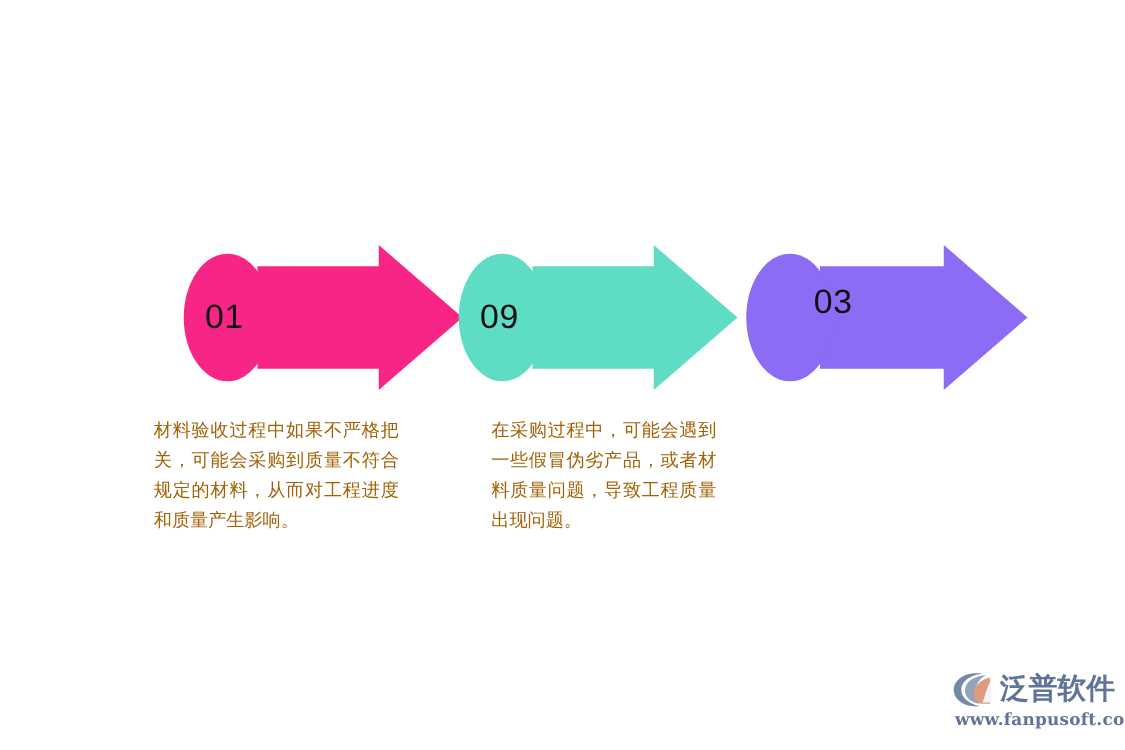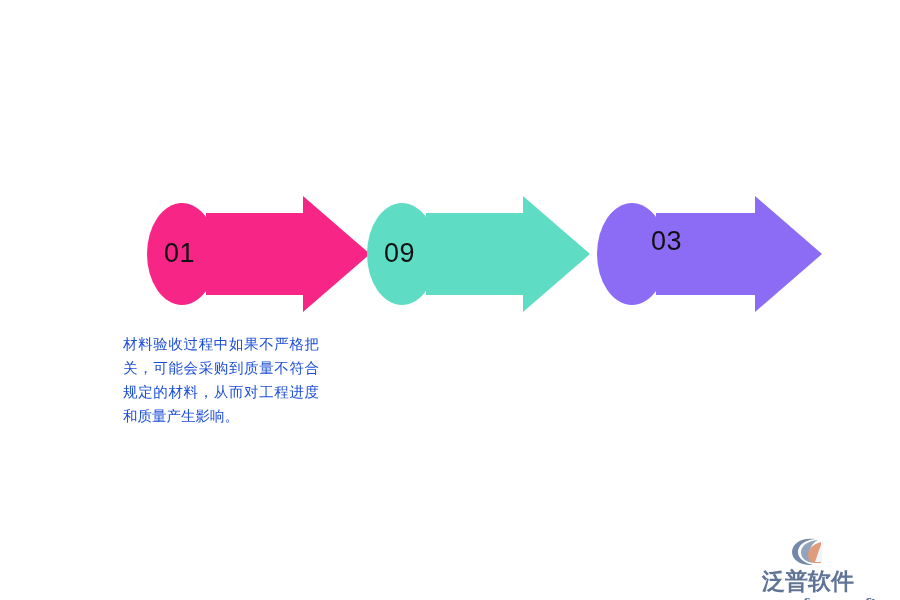--- a/index.html
+++ b/index.html
@@ -51,24 +51,24 @@
     white-space: nowrap;
   }
   .step-number.n1 { left: 164px; top: 240px; }
   .step-number.n2 { left: 384px; top: 240px; }
   .step-number.n3 { left: 614px; top: 228px; margin-left: 37px; }
 
   
   .desc {
     position: absolute;
     top: 333px;
-    font-family: Liberation Mono, monospace;
+    font-family: Liberation Serif, serif;
     font-size: 14.5px;
     line-height: 24px;
-    color: #1d4ed8;
+    color: #a16207;
     text-align: justify;
     text-justify: inter-character;
   }
   .desc.d1 { left: 123px; width: 196px; }
   .desc.d2 { left: 393px; width: 180px; }
   .desc.d3 { left: 618px; width: 196px; }
 
   
   #logo {
     position: absolute;
@@ -77,21 +77,20 @@
     width: 130px;
     height: 52px;
     display: flex;
     flex-direction: column;
     align-items: flex-start;
   }
   .logo-row {
     display: flex;
     align-items: center;
     gap: 4px;
-    flex-direction: column;
   }
   .logo-mark {
     width: 34px;
     height: 30px;
     flex: 0 0 auto;
   }
   .logo-cn {
     font-family: "DejaVu Sans", "Liberation Sans", sans-serif;
     font-size: 23px;
     font-weight: 700;
@@ -134,20 +133,21 @@
         <ellipse cx="632" cy="254" rx="35" ry="51" fill="#8C6CF5"></ellipse>
       </g>
     </svg>
   </div>
 
   <div class="step-number n1">01</div>
   <div class="step-number n2">09</div>
   <div class="step-number n3">03</div>
 
   <div class="desc d1">材料验收过程中如果不严格把关，可能会采购到质量不符合规定的材料，从而对工程进度和质量产生影响。</div>
+  <div class="desc d2">在采购过程中，可能会遇到一些假冒伪劣产品，或者材料质量问题，导致工程质量出现问题。</div>
 
   <div id="logo">
     <div class="logo-row">
       <svg class="logo-mark" viewBox="0 0 34 30" xmlns="http://www.w3.org/2000/svg">
         <path d="M 24 3 C 10 1 1 8 1 16 C 1 24 10 30 22 29 C 13 27 7 22 7 16 C 7 9 14 4 24 3 Z" fill="#7489a8"></path>
         <path d="M 27 4 C 16 5 10 10 10 16.5 C 10 22 15 26 22 27 C 18 23 17 18 19 13 C 21 8 24 5.5 27 4 Z" fill="#92a3bd"></path>
         <path d="M 30 6 C 22 8 17 13 17 19 C 17 23 19 26 23 27 L 30 27 Z" fill="#e09a7c"></path>
         <path d="M 31 7 L 31 26 L 24 26 C 26 21 28 13 31 7 Z" fill="#f0f3f7"></path>
       </svg>
       <span class="logo-cn">泛普软件</span>

